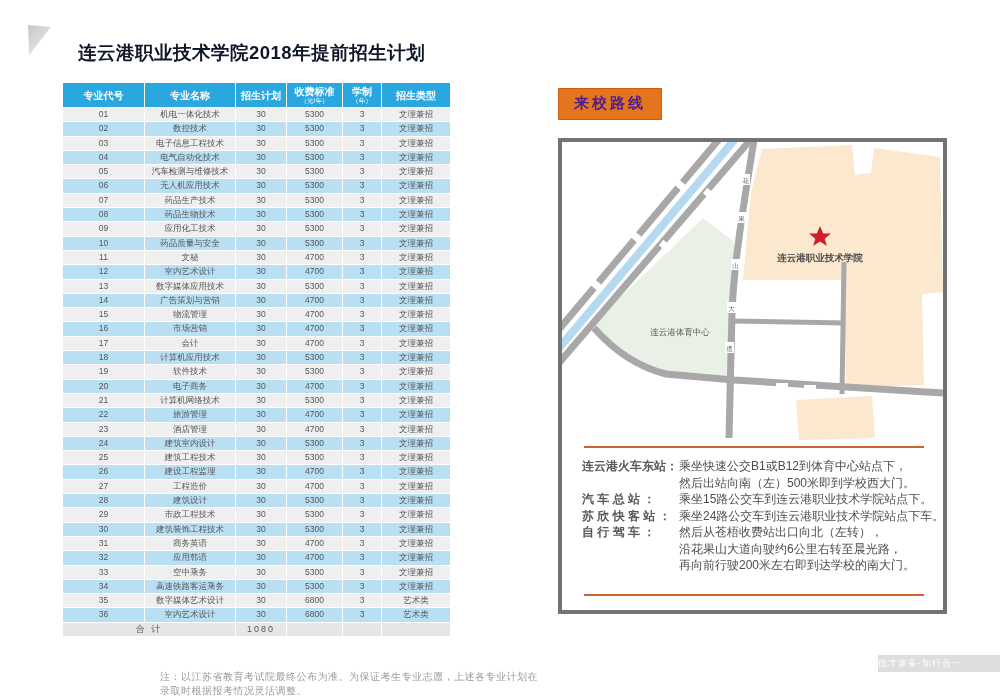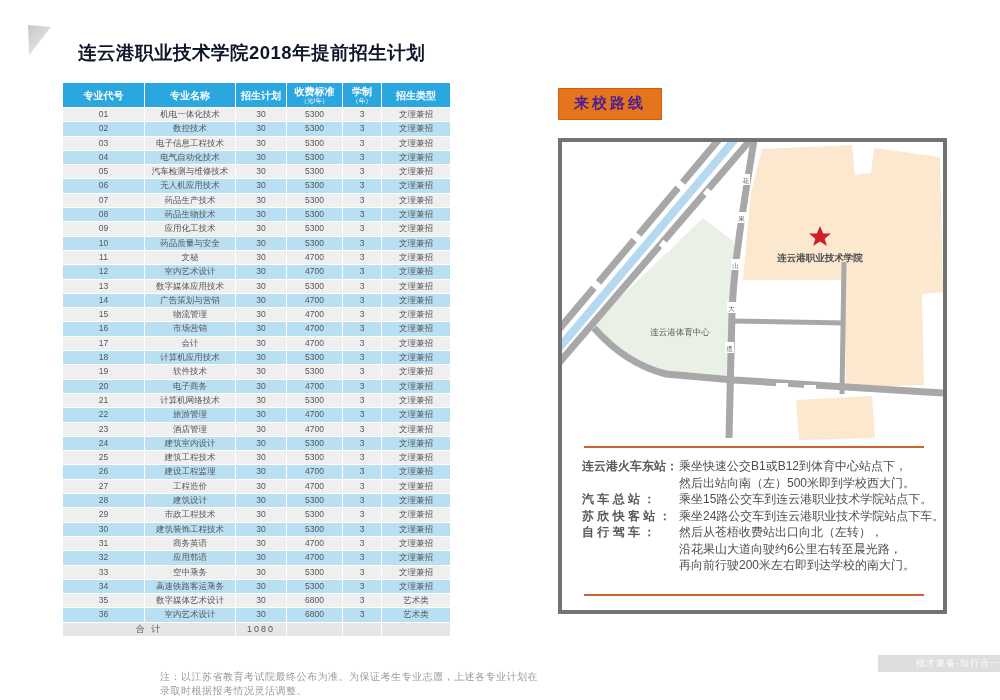--- a/index.html
+++ b/index.html
@@ -64,21 +64,21 @@
   .dir-label{
     width:97px;flex-shrink:0;white-space:nowrap;
     line-height:16.5px;font-weight:bold;color:#58585a;
   }
   .dir-lines{flex:1;}
   .dir-line{line-height:16.5px;white-space:nowrap;}
   
   .motto-band{
     position:absolute;left:878px;top:655px;width:122px;height:17px;
     background:#dedede;color:rgba(255,255,255,.95);
-    font-size:9px;letter-spacing:1px;text-align:right;line-height:17px;
+    font-size:9px;letter-spacing:1px;text-align:left;line-height:17px;
   }
 </style>
 </head>
 <body>
 
 <div class="corner-tri"></div>
 
 <div class="page-title">连云港职业技术学院2018年提前招生计划</div>
 
 <table class="enroll-table">

